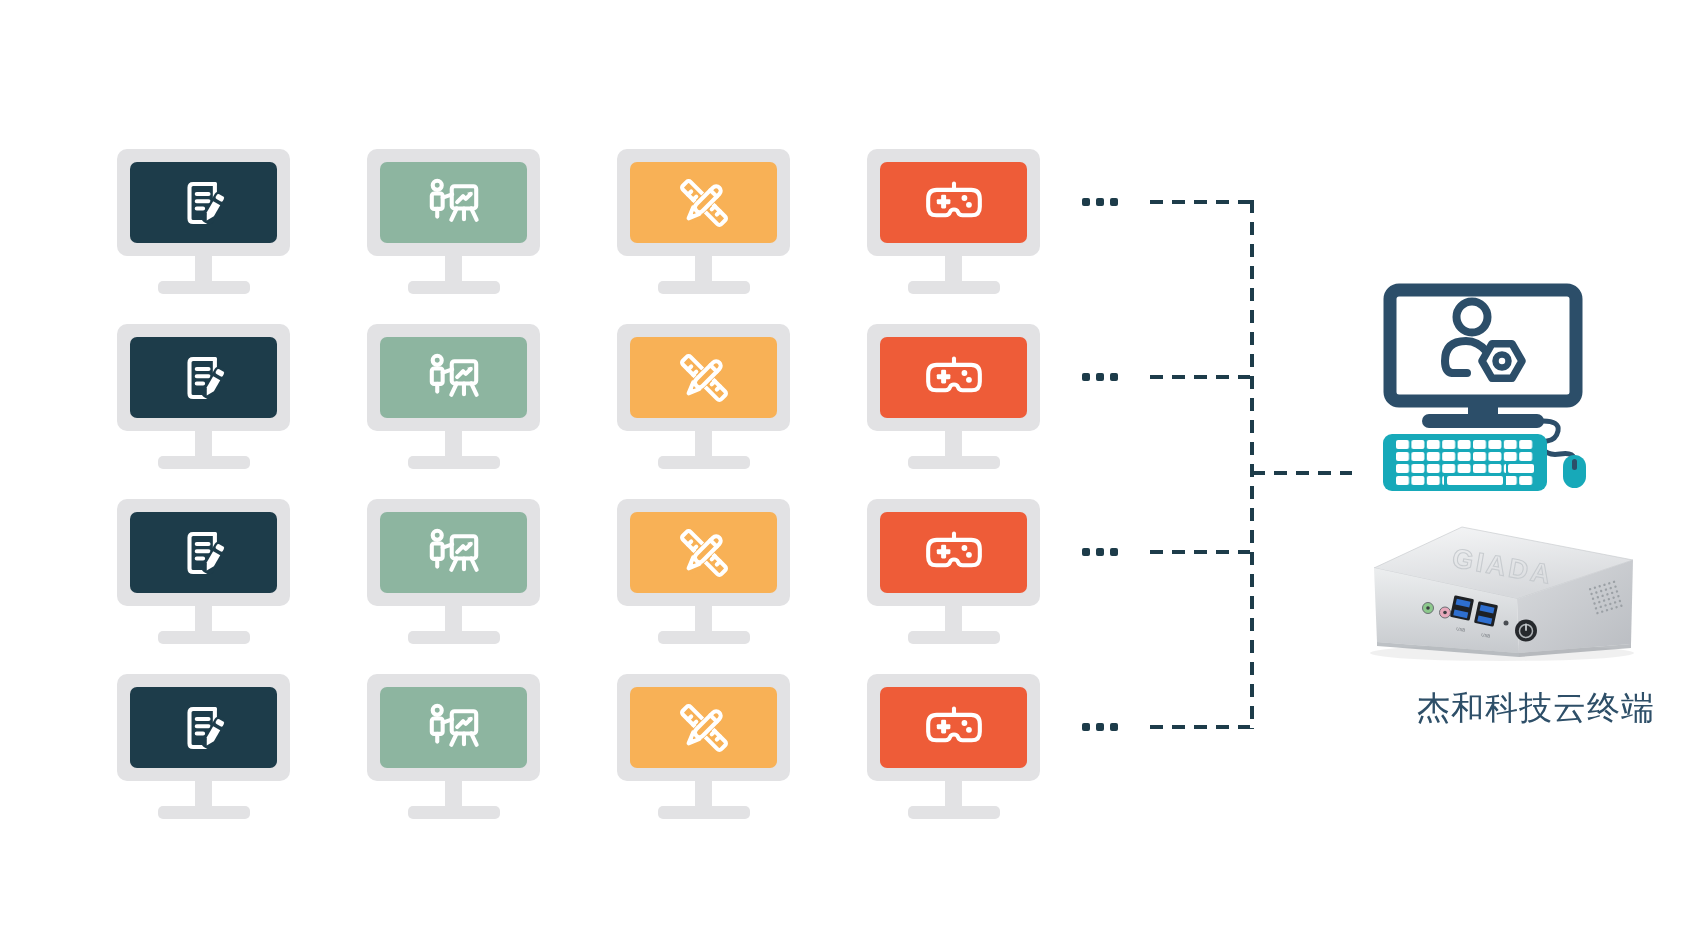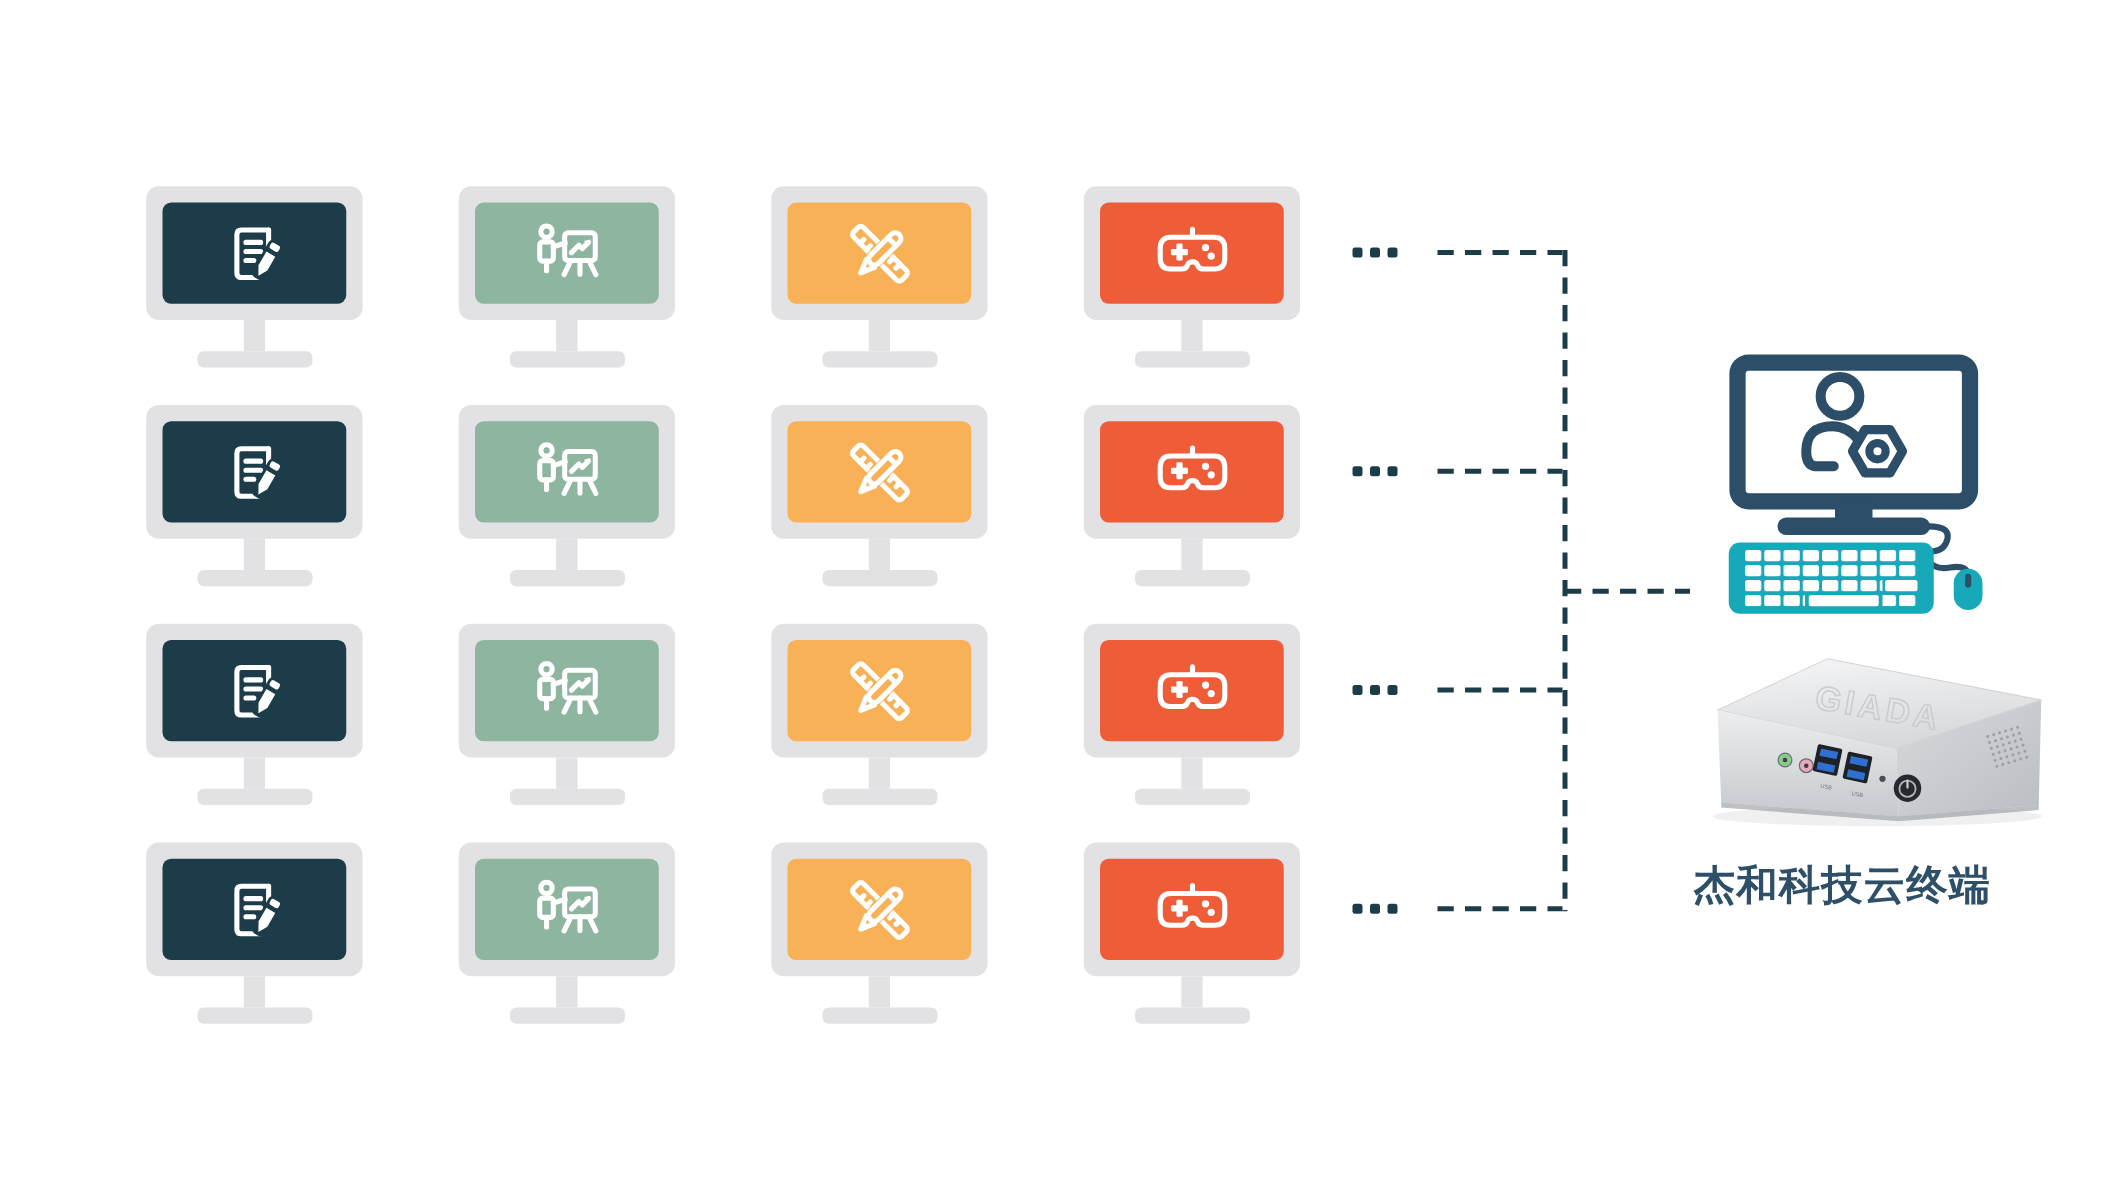--- a/index.html
+++ b/index.html
@@ -23,21 +23,21 @@
   .dots{position:absolute;left:1082px;display:flex;gap:6px;}
   .dots span{width:8px;height:8px;background:#1D3C4A;border-radius:2px;display:block;}
   .dots.r1{top:198px}.dots.r2{top:373px}.dots.r3{top:548px}.dots.r4{top:723px}
 
   
   .overlay{position:absolute;left:0;top:0;pointer-events:none;}
   .ws-svg{position:absolute;left:1365px;top:270px;}
   .pc-svg{position:absolute;left:1355px;top:512px;}
 
   .device-label{position:absolute;left:1355px;top:686px;width:300px;
-                text-align:left;font-size:33px;font-weight:bold;
+                text-align:right;font-size:33px;font-weight:normal;
                 color:#2E4F68;letter-spacing:1px;white-space:nowrap;}
 </style>
 </head>
 <body>
 
 <div class="canvas">
 
   <svg width="0" height="0" style="position:absolute" aria-hidden="true">
     <defs>
       <symbol id="ic-doc" viewBox="0 0 64 64">

